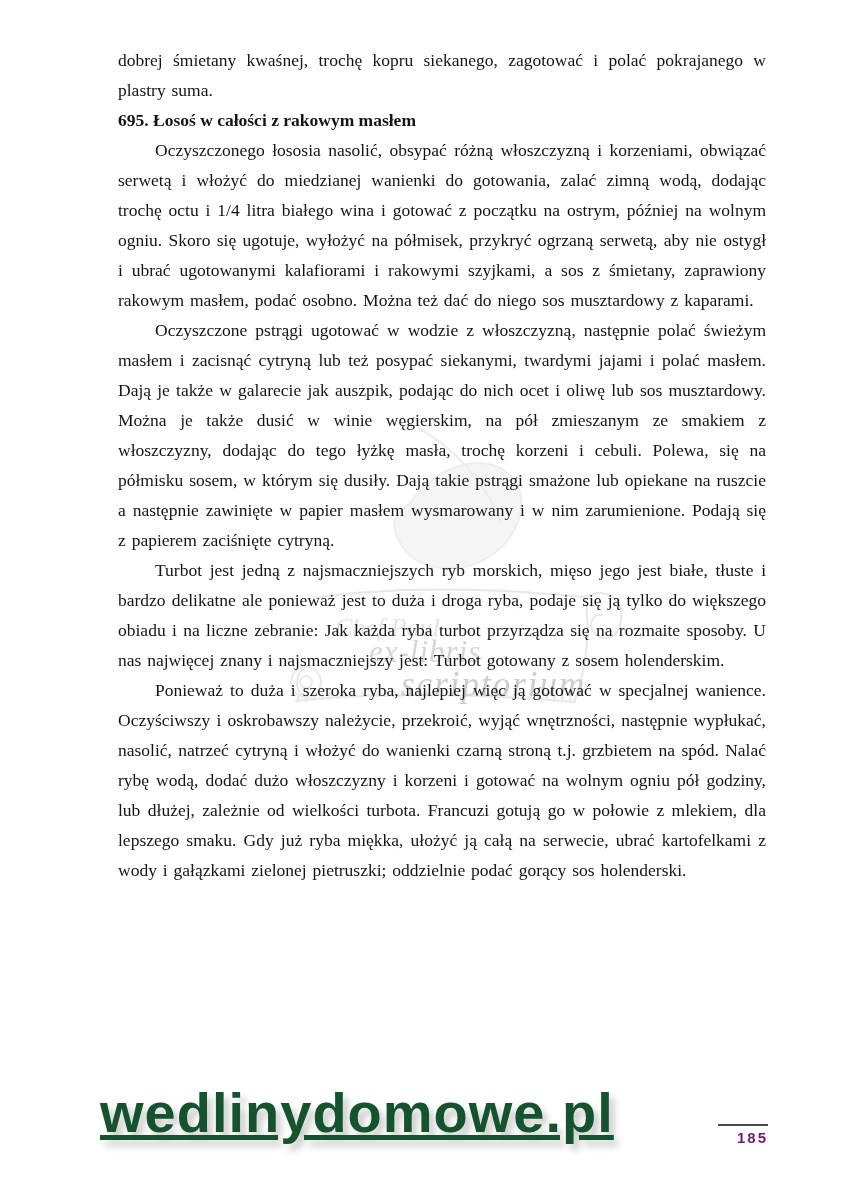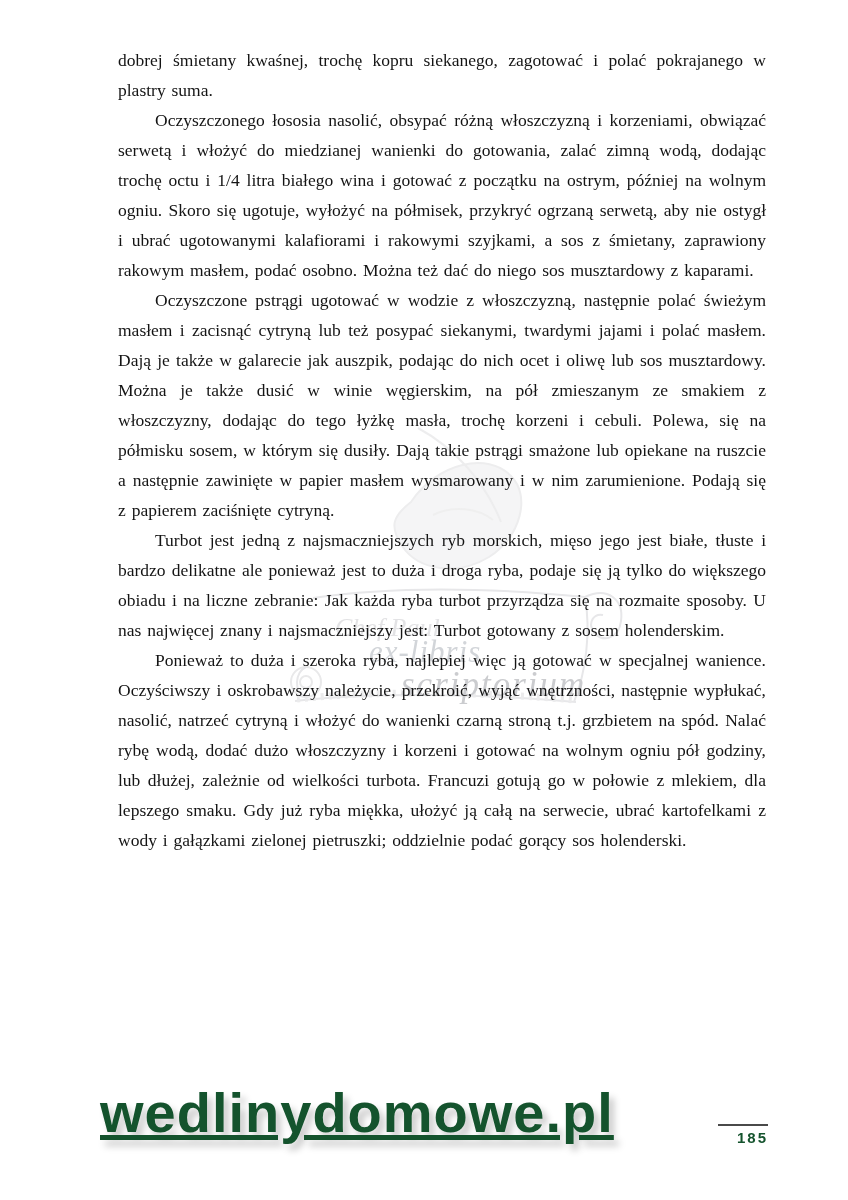--- a/index.html
+++ b/index.html
@@ -72,21 +72,21 @@
   }
   .page-number{
     position:absolute;
     left:712px;top:1129px;
     width:56px;
     text-align:right;
     font-family:"Liberation Sans", sans-serif;
     font-weight:bold;
     font-size:15px;
     letter-spacing:2px;
-    color:#14532d;
+    color:#701a75;
     z-index:3;
   }
 </style>
 </head>
 <body>
 
 <div class="page">
 
   <svg class="wm-scroll" width="370" height="300" viewBox="0 0 370 300" aria-hidden="true">
     <g fill="none" stroke="#e7e7e9" stroke-width="2">
@@ -110,20 +110,21 @@
     <text class="wm-t1" x="52" y="216">Chef Paul</text>
     <text class="wm-t2" x="86" y="242">ex-libris</text>
     <text class="wm-t3" x="118" y="276">scriptorium</text>
   </svg>
 
   <div class="wm-site">wedlinydomowe.pl</div>
 
   <main class="text-block">
     <p>dobrej śmietany kwaśnej, trochę kopru siekanego, zagotować i polać pokrajanego w plastry suma.</p>
 
+    <h2 class="h-695">695. Łosoś w całości z rakowym masłem</h2>
     <p class="indent">Oczyszczonego łososia nasolić, obsypać różną włoszczyzną i korzeniami, obwiązać serwetą i włożyć do miedzianej wanienki do gotowania, zalać zimną wodą, dodając trochę octu i 1/4 litra białego wina i gotować z początku na ostrym, później na wolnym ogniu. Skoro się ugotuje, wyłożyć na półmisek, przykryć ogrzaną serwetą, aby nie ostygł i ubrać ugotowanymi kalafiorami i rakowymi szyjkami, a sos z śmietany, zaprawiony rakowym masłem, podać osobno. Można też dać do niego sos musztardowy z kaparami.</p>
 
     <p class="indent">Oczyszczone pstrągi ugotować w wodzie z włoszczyzną, następnie polać świeżym masłem i zacisnąć cytryną lub też posypać siekanymi, twardymi jajami i polać masłem. Dają je także w galarecie jak auszpik, podając do nich ocet i oliwę lub sos musztardowy. Można je także dusić w winie węgierskim, na pół zmieszanym ze smakiem z włoszczyzny, dodając do tego łyżkę masła, trochę korzeni i cebuli. Polewa, się na półmisku sosem, w którym się dusiły. Dają takie pstrągi smażone lub opiekane na ruszcie a następnie zawinięte w papier masłem wysmarowany i w nim zarumienione. Podają się z papierem zaciśnięte cytryną.</p>
 
     <p class="indent">Turbot jest jedną z najsmaczniejszych ryb morskich, mięso jego jest białe, tłuste i bardzo delikatne ale ponieważ jest to duża i droga ryba, podaje się ją tylko do większego obiadu i na liczne zebranie: Jak każda ryba turbot przyrządza się na rozmaite sposoby. U nas najwięcej znany i najsmaczniejszy jest: Turbot gotowany z sosem holenderskim.</p>
     <p class="indent">Ponieważ to duża i szeroka ryba, najlepiej więc ją gotować w specjalnej wanience. Oczyściwszy i oskrobawszy należycie, przekroić, wyjąć wnętrzności, następnie wypłukać, nasolić, natrzeć cytryną i włożyć do wanienki czarną stroną t.j. grzbietem na spód. Nalać rybę wodą, dodać dużo włoszczyzny i korzeni i gotować na wolnym ogniu pół godziny, lub dłużej, zależnie od wielkości turbota. Francuzi gotują go w połowie z mlekiem, dla lepszego smaku. Gdy już ryba miękka, ułożyć ją całą na serwecie, ubrać kartofelkami z wody i gałązkami zielonej pietruszki; oddzielnie podać gorący sos holenderski.</p>
   </main>
 
   <div class="footer-rule"></div>
   <div class="page-number">185</div>

